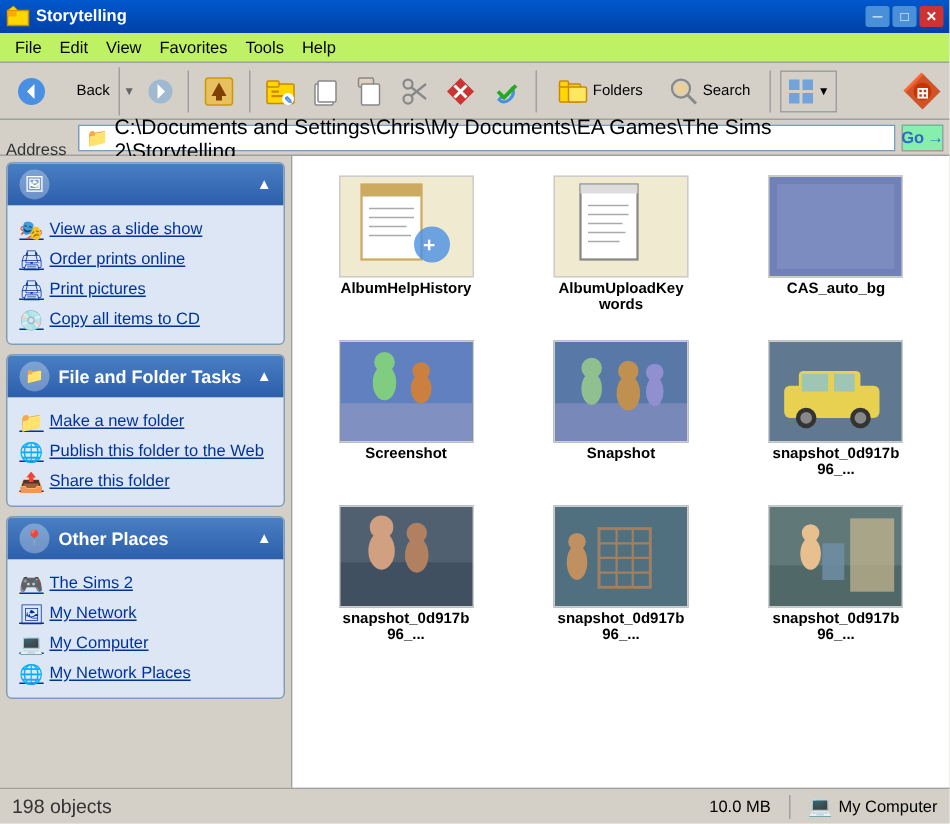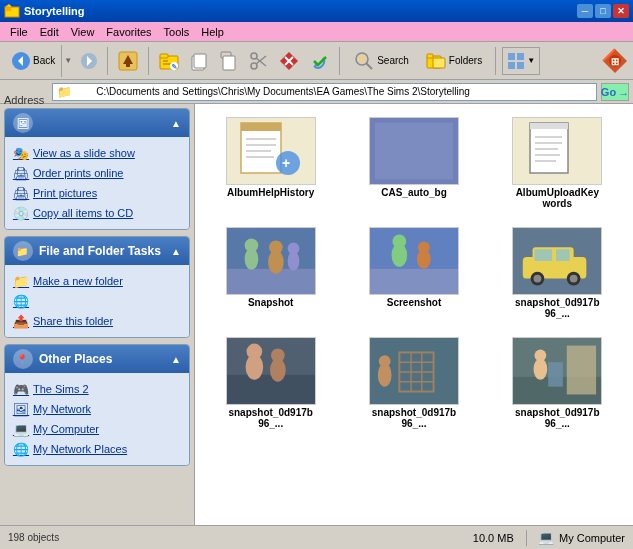--- a/index.html
+++ b/index.html
@@ -51,21 +51,21 @@
       border-radius: 2px;
       cursor: pointer;
       color: white;
     }
     #min-btn { background: #4a90d9; }
     #max-btn { background: #4a90d9; }
     #close-btn { background: #cc3333; }
 
     
     #menu-bar {
-      background: #f9a8d4;
+      background: #bef264;
       height: 20px;
       display: flex;
       align-items: center;
       padding: 0 4px;
       border-bottom: 1px solid #a0a0a0;
     }
     .menu-item {
       padding: 2px 6px;
       cursor: pointer;
       font-size: 11px;
@@ -270,21 +270,21 @@
     
     #status-bar {
       background: #d4d0c8;
       height: 24px;
       display: flex;
       align-items: center;
       padding: 0 8px;
       border-top: 1px solid #a0a0a0;
       justify-content: space-between;
     }
-    #status-left { font-size: 10px; color: #333; }
+    #status-left { font-size: 13px; color: #333; }
     #status-right {
       display: flex;
       align-items: center;
       gap: 4px;
     }
     #status-right-text { font-size: 11px; }
 
     
     #right-content::-webkit-scrollbar { width: 16px; }
     #right-content::-webkit-scrollbar-track { background: #d4d0c8; }
@@ -355,21 +355,21 @@
   </div>
 
 <div id="toolbar">
 
   <div class="tb-back-group">
     <div class="back-main">
       <svg width="20" height="20" viewBox="0 0 20 20">
         <circle cx="10" cy="10" r="9" fill="#4a90e2"></circle>
         <polygon points="12,5 7,10 12,15" fill="white"></polygon>
       </svg>
-      <span style="font-size:10px;margin-left:2px;">Back</span>
+      <span style="font-size:10px;margin-left:20px;">Back</span>
     </div>
     <div class="back-dropdown">
       <span style="font-size:8px;color:#666;">▼</span>
     </div>
   </div>
 
   <div class="nav-btn">
     <svg width="18" height="18" viewBox="0 0 18 18">
       <circle cx="9" cy="9" r="8" fill="#a0b8d0"></circle>
       <polygon points="7,4 12,9 7,14" fill="white"></polygon>
@@ -432,36 +432,36 @@
   <div class="nav-btn">
     <svg width="22" height="22" viewBox="0 0 22 22">
       <path d="M15 8 Q18 12 14 16 Q10 20 6 16" fill="none" stroke="#4a90e2" stroke-width="2"></path>
       <polygon points="8,13 6,16 11,16" fill="#4a90e2"></polygon>
       <polyline points="6,11 10,15 18,7" fill="none" stroke="#22aa22" stroke-width="2.5"></polyline>
     </svg>
   </div>
 
   <div class="tb-separator"></div>
 
+  <div id="folders-btn">
+    <svg width="22" height="22" viewBox="0 0 22 22">
+      <rect x="2" y="6" width="14" height="12" rx="1" fill="#ffd700" stroke="#cc8800" stroke-width="1"></rect>
+      <rect x="2" y="4" width="6" height="4" rx="1" fill="#ffd700" stroke="#cc8800" stroke-width="1"></rect>
+      <rect x="8" y="8" width="12" height="10" rx="1" fill="#ffe860" stroke="#cc8800" stroke-width="1"></rect>
+    </svg>
+    <span style="font-size:10px;">Folders</span>
+  </div>
+
   <div id="search-btn">
     <svg width="22" height="22" viewBox="0 0 22 22">
       <circle cx="9" cy="9" r="6" fill="none" stroke="#888" stroke-width="1.5"></circle>
       <line x1="13" y1="13" x2="19" y2="19" stroke="#888" stroke-width="2"></line>
       <circle cx="9" cy="9" r="4" fill="#ffd060" opacity="0.5"></circle>
     </svg>
     <span style="font-size:10px;">Search</span>
-  </div>
-
-  <div id="folders-btn">
-    <svg width="22" height="22" viewBox="0 0 22 22">
-      <rect x="2" y="6" width="14" height="12" rx="1" fill="#ffd700" stroke="#cc8800" stroke-width="1"></rect>
-      <rect x="2" y="4" width="6" height="4" rx="1" fill="#ffd700" stroke="#cc8800" stroke-width="1"></rect>
-      <rect x="8" y="8" width="12" height="10" rx="1" fill="#ffe860" stroke="#cc8800" stroke-width="1"></rect>
-    </svg>
-    <span style="font-size:10px;">Folders</span>
   </div>
 
   <div class="tb-separator"></div>
 
   <div id="view-btn" style="display:flex;align-items:center;border:1px solid #a0a0a0;height:28px;cursor:pointer;padding:0 4px;gap:2px;">
     <svg width="18" height="18" viewBox="0 0 18 18">
       <rect x="1" y="1" width="7" height="7" fill="#4a90e2" opacity="0.7"></rect>
       <rect x="10" y="1" width="7" height="7" fill="#4a90e2" opacity="0.7"></rect>
       <rect x="1" y="10" width="7" height="7" fill="#4a90e2" opacity="0.7"></rect>
       <rect x="10" y="10" width="7" height="7" fill="#4a90e2" opacity="0.7"></rect>
@@ -476,21 +476,21 @@
       <circle cx="14" cy="14" r="6" fill="#cc3300"></circle>
       <text x="10" y="18" font-size="10" fill="white" font-weight="bold">⊞</text>
     </svg>
   </div>
 </div>
 
 <div id="address-bar">
   <span id="address-label">Address</span>
   <div id="address-input">
     <span style="color:#cc8800;margin-right:4px;font-size:12px;">📁</span>
-    <span style="font-size:10px;margin-left:20px;">C:\Documents and Settings\Chris\My Documents\EA Games\The Sims 2\Storytelling</span>
+    <span style="font-size:14px;">C:\Documents and Settings\Chris\My Documents\EA Games\The Sims 2\Storytelling</span>
   </div>
   <div id="go-btn">
     <span>Go</span>
     <span style="color:#316ac5;font-size:11px;margin-left:2px;">→</span>
   </div>
 </div>
 
 <div id="main">
 
   <div id="left-panel">
@@ -530,20 +530,21 @@
         <span class="task-header-text">File and Folder Tasks</span>
         <span class="task-header-chevron">▲</span>
       </div>
       <div class="task-body">
         <div class="task-item">
           <span class="task-item-icon">📁</span>
           <span>Make a new folder</span>
         </div>
         <div class="task-item">
           <span class="task-item-icon">🌐</span>
+          <span>Publish this folder to the Web</span>
         </div>
         <div class="task-item">
           <span class="task-item-icon">📤</span>
           <span>Share this folder</span>
         </div>
       </div>
     </div>
 
     <div class="task-section">
       <div class="task-header">
@@ -588,77 +589,77 @@
             <line x1="10" y1="30" x2="35" y2="30" stroke="#aaa" stroke-width="1"></line>
             <line x1="10" y1="36" x2="38" y2="36" stroke="#aaa" stroke-width="1"></line>
             <circle cx="52" cy="42" r="12" fill="#4a90e2" opacity="0.8"></circle>
             <text x="46" y="47" font-size="14" fill="white" font-weight="bold">+</text>
           </svg>
         </div>
         <span class="file-name">AlbumHelpHistory</span>
       </div>
 
       <div class="file-item">
-        <div class="file-thumb" style="background:#8090c0;">
-          <svg width="90" height="68" viewBox="0 0 90 68">
-            <rect width="90" height="68" fill="#7080b8"></rect>
-            <rect x="5" y="5" width="80" height="58" fill="#8898c8" opacity="0.5"></rect>
-          </svg>
-        </div>
-        <span class="file-name">CAS_auto_bg</span>
-      </div>
-
-      <div class="file-item">
         <div class="file-thumb" style="background:#f0ead0;">
           <svg width="70" height="60" viewBox="0 0 70 60">
             <rect x="8" y="2" width="38" height="50" fill="white" stroke="#888" stroke-width="1.5"></rect>
             <rect x="8" y="2" width="38" height="6" fill="#ddd"></rect>
             <line x1="13" y1="16" x2="40" y2="16" stroke="#aaa" stroke-width="1"></line>
             <line x1="13" y1="22" x2="40" y2="22" stroke="#aaa" stroke-width="1"></line>
             <line x1="13" y1="28" x2="36" y2="28" stroke="#aaa" stroke-width="1"></line>
             <line x1="13" y1="34" x2="38" y2="34" stroke="#aaa" stroke-width="1"></line>
             <line x1="13" y1="40" x2="34" y2="40" stroke="#aaa" stroke-width="1"></line>
           </svg>
         </div>
         <span class="file-name">AlbumUploadKeywords</span>
       </div>
 
       <div class="file-item">
+        <div class="file-thumb" style="background:#8090c0;">
+          <svg width="90" height="68" viewBox="0 0 90 68">
+            <rect width="90" height="68" fill="#7080b8"></rect>
+            <rect x="5" y="5" width="80" height="58" fill="#8898c8" opacity="0.5"></rect>
+          </svg>
+        </div>
+        <span class="file-name">CAS_auto_bg</span>
+      </div>
+
+      <div class="file-item">
+        <div class="file-thumb" style="background:#4060a0;overflow:hidden;">
+          <svg width="90" height="68" viewBox="0 0 90 68">
+            <rect width="90" height="68" fill="#5070b0"></rect>
+
+            <rect x="0" y="40" width="90" height="28" fill="#8090c0"></rect>
+
+            <rect x="0" y="0" width="90" height="42" fill="#6080c0"></rect>
+
+            <ellipse cx="30" cy="28" rx="8" ry="12" fill="#80cc80"></ellipse>
+            <circle cx="30" cy="14" r="7" fill="#80cc80"></circle>
+            <ellipse cx="55" cy="32" rx="7" ry="10" fill="#cc8040"></ellipse>
+            <circle cx="55" cy="20" r="6" fill="#cc8040"></circle>
+          </svg>
+        </div>
+        <span class="file-name">Screenshot</span>
+      </div>
+
+      <div class="file-item">
         <div class="file-thumb" style="background:#5070a0;overflow:hidden;">
           <svg width="90" height="68" viewBox="0 0 90 68">
             <rect width="90" height="68" fill="#5878a8"></rect>
             <rect x="0" y="42" width="90" height="26" fill="#7888b8"></rect>
 
             <ellipse cx="25" cy="32" rx="7" ry="11" fill="#90c090"></ellipse>
             <circle cx="25" cy="18" r="7" fill="#90c090"></circle>
             <ellipse cx="50" cy="35" rx="8" ry="12" fill="#c09050"></ellipse>
             <circle cx="50" cy="20" r="7" fill="#c09050"></circle>
             <ellipse cx="68" cy="34" rx="6" ry="10" fill="#9090d0"></ellipse>
             <circle cx="68" cy="21" r="6" fill="#9090d0"></circle>
           </svg>
         </div>
         <span class="file-name">Snapshot</span>
-      </div>
-
-      <div class="file-item">
-        <div class="file-thumb" style="background:#4060a0;overflow:hidden;">
-          <svg width="90" height="68" viewBox="0 0 90 68">
-            <rect width="90" height="68" fill="#5070b0"></rect>
-
-            <rect x="0" y="40" width="90" height="28" fill="#8090c0"></rect>
-
-            <rect x="0" y="0" width="90" height="42" fill="#6080c0"></rect>
-
-            <ellipse cx="30" cy="28" rx="8" ry="12" fill="#80cc80"></ellipse>
-            <circle cx="30" cy="14" r="7" fill="#80cc80"></circle>
-            <ellipse cx="55" cy="32" rx="7" ry="10" fill="#cc8040"></ellipse>
-            <circle cx="55" cy="20" r="6" fill="#cc8040"></circle>
-          </svg>
-        </div>
-        <span class="file-name">Screenshot</span>
       </div>
 
       <div class="file-item">
         <div class="file-thumb" style="background:#608090;overflow:hidden;">
           <svg width="90" height="68" viewBox="0 0 90 68">
             <rect width="90" height="68" fill="#607890"></rect>
 
             <rect x="10" y="30" width="65" height="22" rx="4" fill="#e8d050"></rect>
             <rect x="20" y="20" width="42" height="18" rx="3" fill="#e8d050"></rect>
             <rect x="22" y="22" width="18" height="12" fill="#80c0e0" opacity="0.7"></rect>

